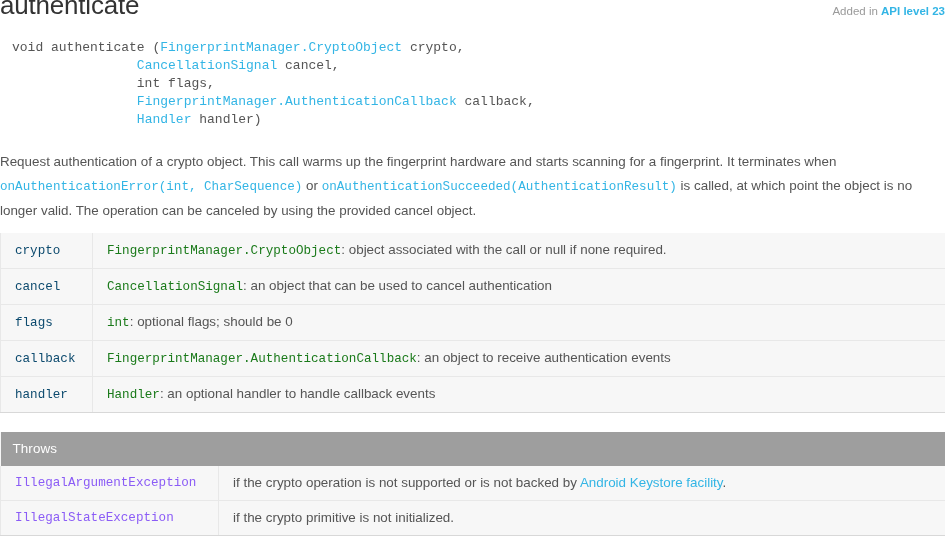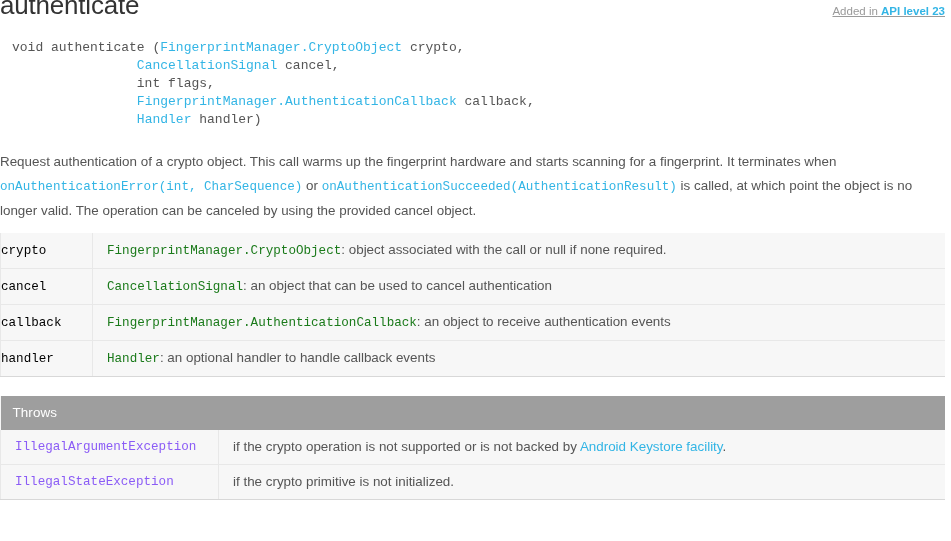--- a/index.html
+++ b/index.html
@@ -26,21 +26,20 @@
   
   .api-note {
     position: absolute;
     top: 4px;
     right: 6px;
     font-size: 11.5px;
     color: #9a9a9a;
     text-align: left;
     line-height: 14px;
     white-space: nowrap;
-    text-decoration: underline;
   }
   .api-note .api-level {
     color: #33b5e5;
     font-weight: bold;
     cursor: pointer;
   }
 
   .member-title {
     margin: 0;
     padding: 0;
@@ -126,22 +125,22 @@
   }
   .responsive-table tr:last-child td {
     border-bottom: 1px solid #d8d8d8;
   }
 
   
   .params-table col.c1 { width: 92px; }
   .params-table td.param-name {
     font-family: "Liberation Mono", "DejaVu Sans Mono", monospace;
     font-size: 12.6px;
-    color: #000000;
-    padding-left: 0;
+    color: #0c4a6e;
+    padding-left: 14px;
     height: 17px;
   }
   .params-table td.param-desc {
     padding-left: 14px;
     margin-top: 44px;
   }
   .params-table .param-type {
     font-family: "Liberation Mono", "DejaVu Sans Mono", monospace;
     font-size: 12.6px;
     color: #1a7a1a;
@@ -191,20 +190,24 @@
         <col class="c2">
       </colgroup>
     <tbody>
     <tr>
           <td class="param-name first-col">crypto</td>
           <td class="param-desc"><span class="param-type">FingerprintManager.CryptoObject</span><span>: </span><span>object associated with the call or null if none required.</span></td>
         </tr>
         <tr>
           <td class="param-name first-col">cancel</td>
           <td class="param-desc"><span class="param-type">CancellationSignal</span><span>: </span><span>an object that can be used to cancel authentication</span></td>
+        </tr>
+        <tr>
+          <td class="param-name first-col">flags</td>
+          <td class="param-desc"><span class="param-type">int</span><span>: </span><span>optional flags; should be 0</span></td>
         </tr>
         <tr>
           <td class="param-name first-col">callback</td>
           <td class="param-desc"><span class="param-type">FingerprintManager.AuthenticationCallback</span><span>: </span><span>an object to receive authentication events</span></td>
         </tr>
         <tr>
           <td class="param-name first-col">handler</td>
           <td class="param-desc"><span class="param-type">Handler</span><span>: </span><span>an optional handler to handle callback events</span></td>
         </tr>
       </tbody>

